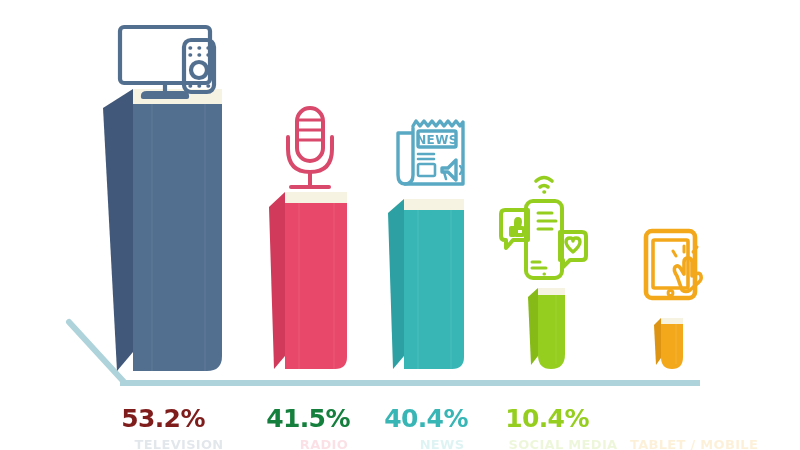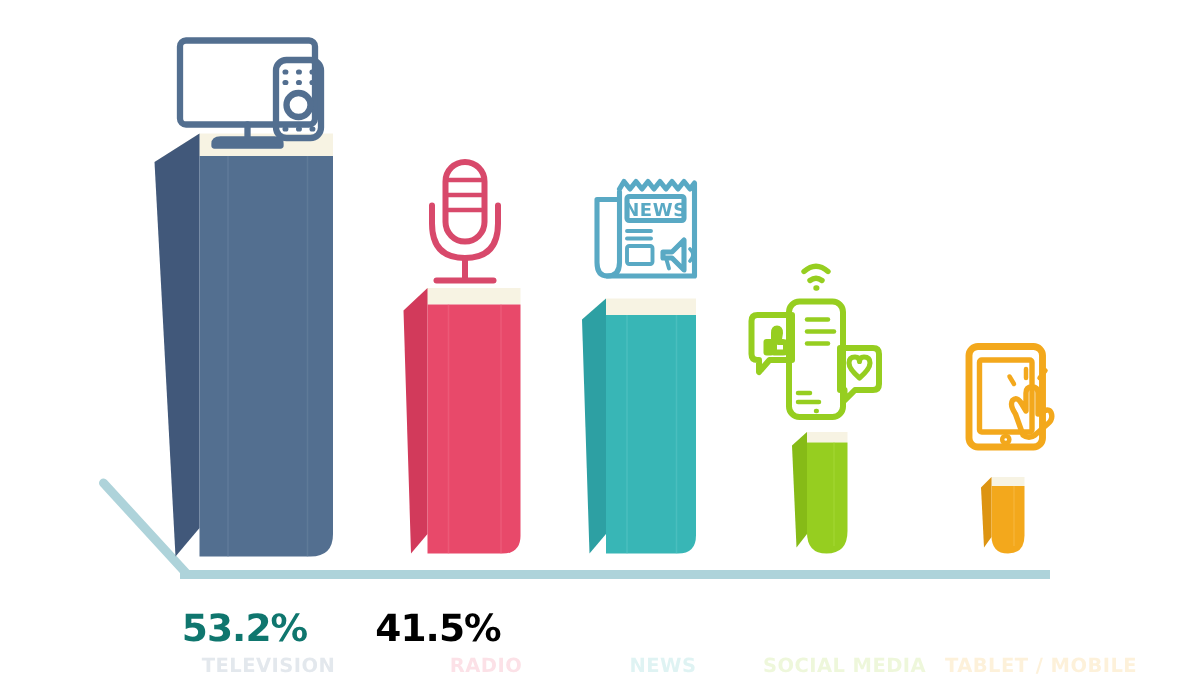--- a/index.html
+++ b/index.html
@@ -207,22 +207,24 @@
                Q 686,293 682,290 Z" stroke-width="3.6"></path>
       <g stroke-width="3">
         <line x1="676" y1="256" x2="673" y2="251"></line>
         <line x1="684" y1="252" x2="684" y2="246"></line>
         <line x1="693" y1="252" x2="697" y2="247"></line>
       </g>
     </g>
   </svg>
 
   <div class="pct-row">
-    <div class="pct" style="left:103px; width:120px; color:#0f766e;">53.2%</div>
-    <div class="pct" style="left:232px; width:120px; color:#000000;">41.5%</div>
+    <div class="pct" style="left:103px; width:120px; color:#7f1d1d;">53.2%</div>
+    <div class="pct" style="left:248px; width:120px; color:#15803d;">41.5%</div>
+    <div class="pct" style="left:366px; width:120px; color:#38b6b6;">40.4%</div>
+    <div class="pct" style="left:487px; width:120px; color:#96ce20;">10.4%</div>
   </div>
 
   <div class="cat-row">
     <div class="cat" style="left:103px; width:120px; color:#536f90;">TELEVISION</div>
     <div class="cat" style="left:248px; width:120px; color:#e8496a;">RADIO</div>
     <div class="cat" style="left:366px; width:120px; color:#38b6b6;">NEWS</div>
     <div class="cat" style="left:487px; width:120px; color:#96ce20;">SOCIAL MEDIA</div>
     <div class="cat" style="left:614px; width:120px; color:#f3a81c;">TABLET / MOBILE</div>
   </div>
 

